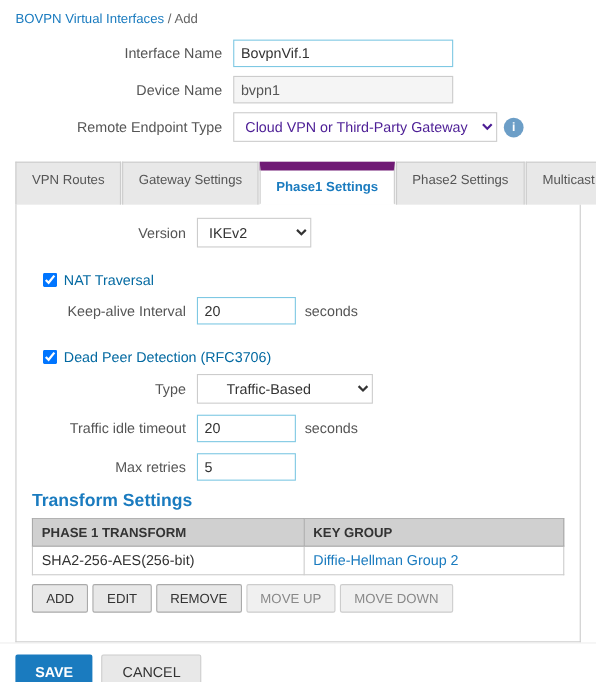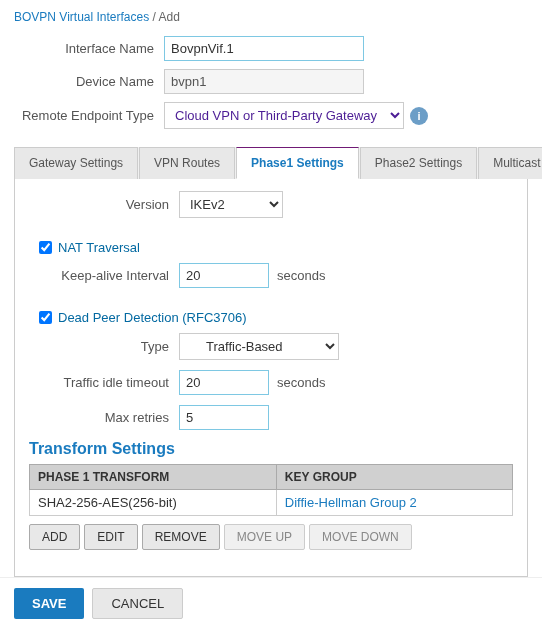--- a/index.html
+++ b/index.html
@@ -17,20 +17,21 @@
     }
     .breadcrumb a {
       color: #1a7bbf;
       text-decoration: none;
     }
     .breadcrumb span {
       color: #666;
     }
     .form-section {
       padding: 6px 14px 10px;
+      margin-left: 48px;
     }
     .form-row {
       display: flex;
       align-items: center;
       margin-bottom: 8px;
     }
     .form-label {
       width: 150px;
       text-align: right;
       padding-right: 10px;
@@ -90,21 +91,21 @@
       border: 1px solid #ccc;
       background: #e8e8e8;
       color: #555;
       border-bottom: none;
       margin-right: 1px;
       white-space: nowrap;
     }
     .tab.active {
       background: #fff;
       color: #1a7bbf;
-      border-top: 1px solid #701a75;
+      border-top: 8px solid #701a75;
       border-bottom: 1px solid #fff;
       font-weight: bold;
       z-index: 1;
     }
     .tab-content {
       border: 1px solid #ccc;
       border-top: none;
       padding: 12px 14px;
       background: #fff;
     }
@@ -273,22 +274,22 @@
     <label class="form-label">Remote Endpoint Type</label>
     <select class="form-select">
       <option>Cloud VPN or Third-Party Gateway</option>
     </select>
     <span class="info-icon">i</span>
   </div>
 </div>
 
 <div class="tabs-wrapper">
   <div class="tabs">
+    <div class="tab">VPN Routes</div>
     <div class="tab">Gateway Settings</div>
-    <div class="tab">VPN Routes</div>
     <div class="tab active">Phase1 Settings</div>
     <div class="tab">Phase2 Settings</div>
     <div class="tab">Multicast Settings</div>
   </div>
   <div class="tab-content">
 
     <div class="field-row">
       <label class="field-label">Version</label>
       <select class="version-select">
         <option>IKEv2</option>

